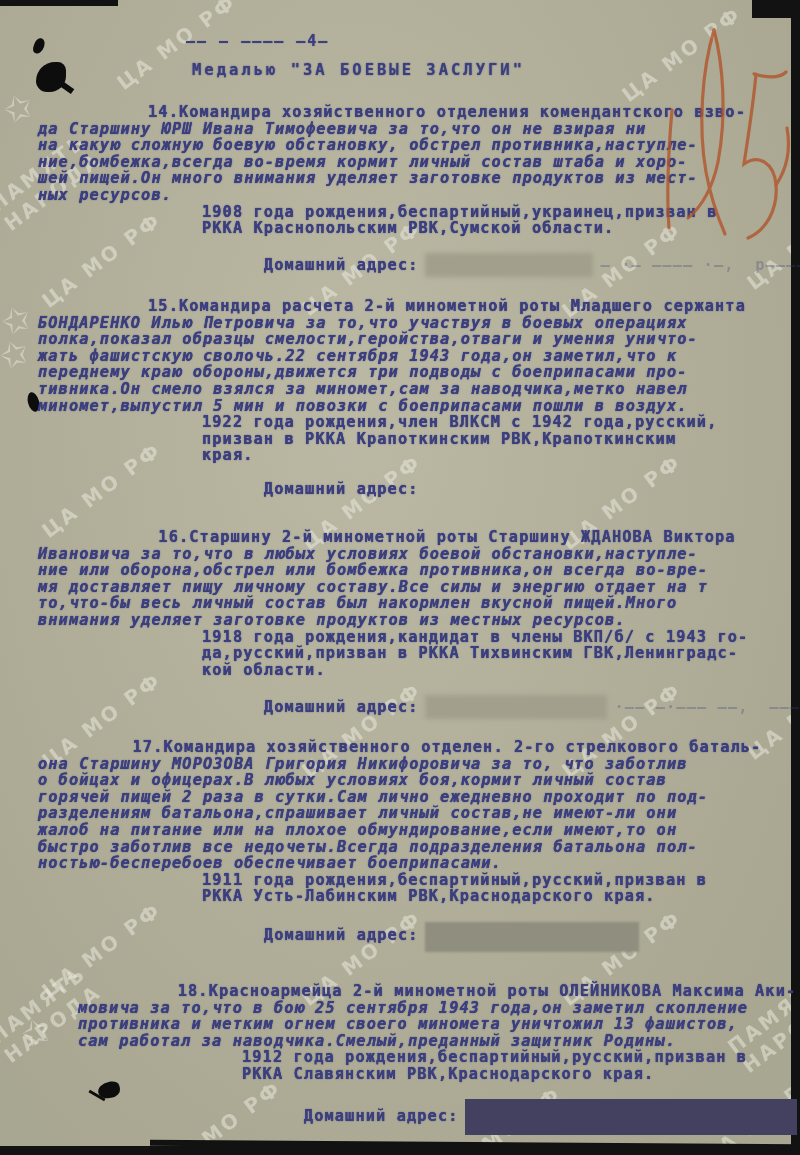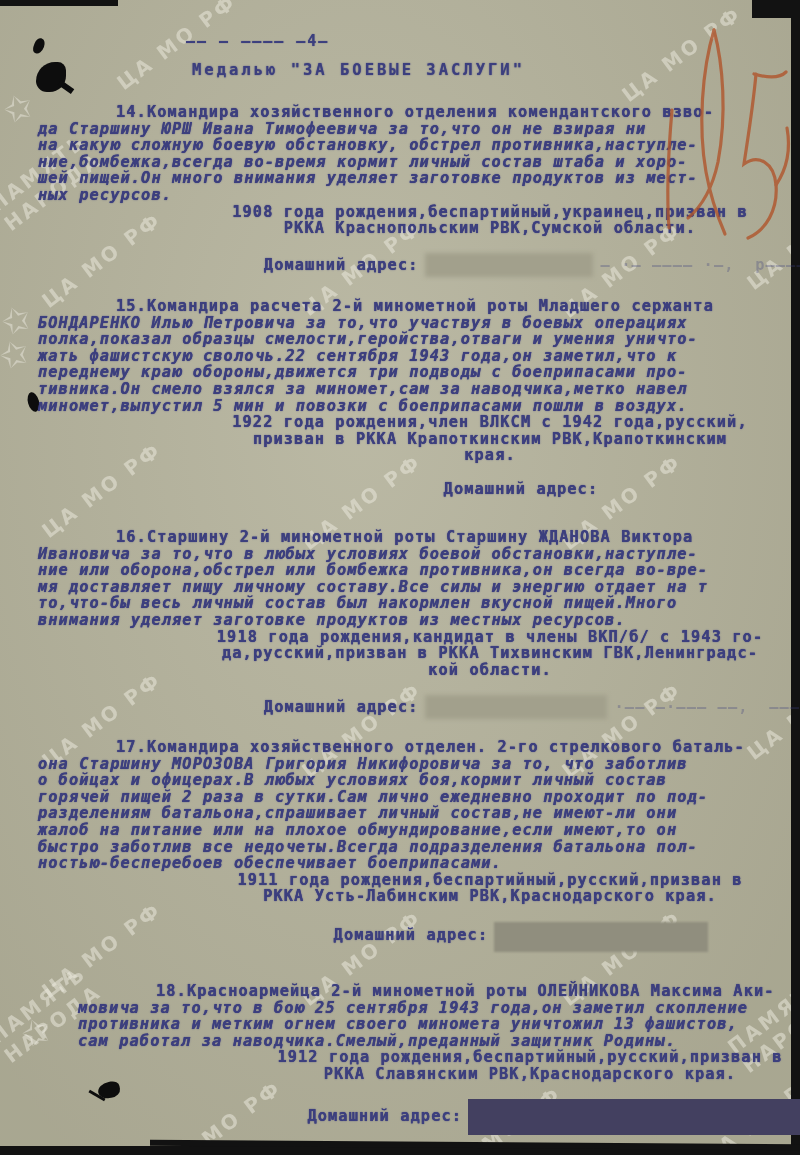--- a/index.html
+++ b/index.html
@@ -6,22 +6,22 @@
   .page{position:relative;width:800px;height:1155px;overflow:hidden;
         background:#b3b19a;
         background-image:radial-gradient(ellipse at 45% 35%, rgba(255,255,255,.10), rgba(0,0,0,.06) 85%);
         font-family:"DejaVu Sans Mono","Liberation Mono",monospace;}
   
   .typed{position:absolute;left:38px;width:740px;color:#3c3f7e;
          font-size:15.3px;line-height:16.6px;font-weight:bold;letter-spacing:1.1px;
          text-shadow:0 0 1.3px rgba(56,58,125,.9), 0 0 .5px rgba(56,58,125,.7);}
   .tline{white-space:pre;}
   .ind0{padding-left:0;font-style:italic;}
-  .ind1{padding-left:78px;}
-  .ind2{padding-left:164px;text-align:center;}
+  .ind1{padding-left:78px;text-align:center;}
+  .ind2{padding-left:164px;}
   .hdr-dashes{position:absolute;left:186px;top:32px;color:#3c3f7e;font-size:15px;font-weight:bold;
               letter-spacing:2px;text-shadow:0 0 1px rgba(56,58,125,.9);}
   .doc-title{position:absolute;left:192px;top:61px;color:#3c3f7e;font-size:15.5px;font-weight:bold;
              letter-spacing:3px;text-shadow:0 0 1.4px rgba(56,58,125,.95);}
   
   .rd{display:inline-block;vertical-align:-7px;margin-left:6px;}
   .rd-blur{background:#a2a08c;filter:blur(2px);height:24px;}
   .rd-grey{background:#908e7e;filter:blur(1px);height:30px;vertical-align:-12px;}
   .rd-dark{background:#434060;height:36px;vertical-align:-14px;}
   .remnant{color:rgba(60,63,126,.30);text-shadow:none;margin-left:8px;}

